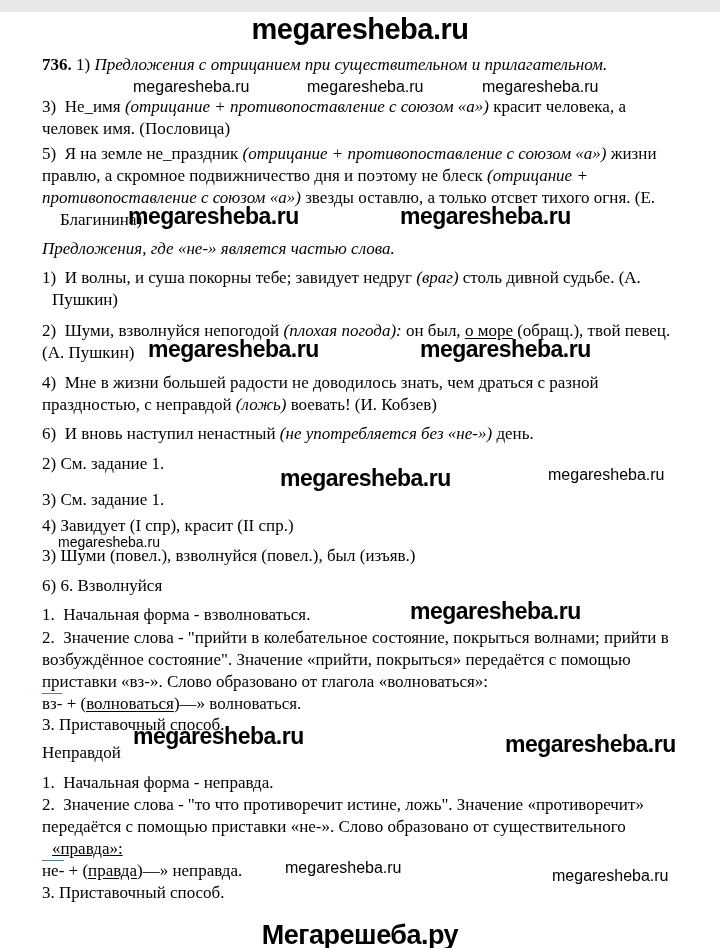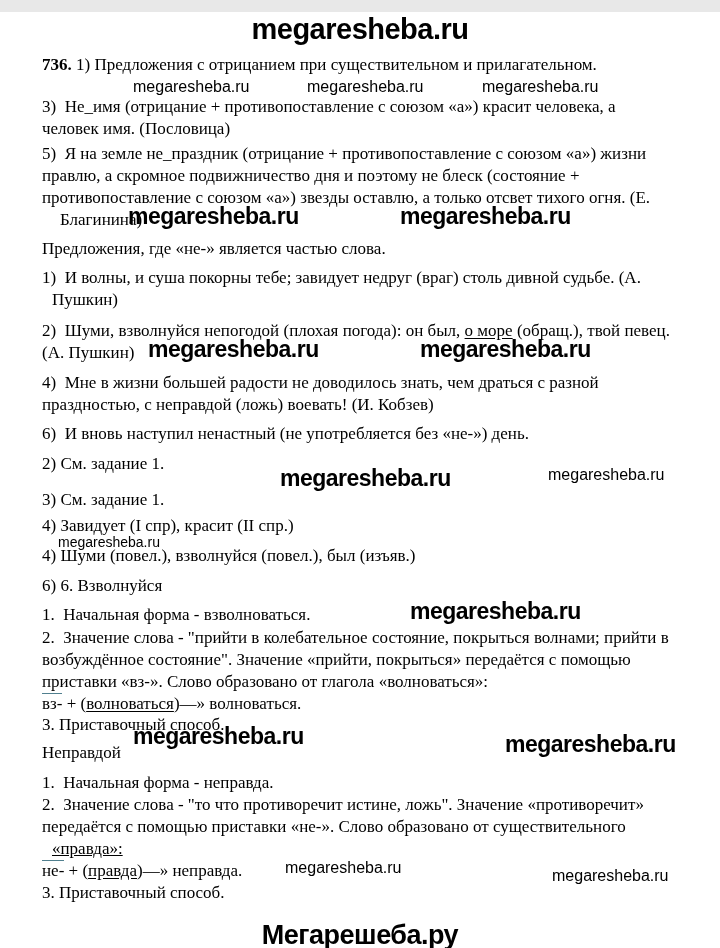--- a/index.html
+++ b/index.html
@@ -14,62 +14,62 @@
     letter-spacing:-0.5px;
   }
   .ftr{
     position:absolute;top:908px;left:0;width:100%;text-align:center;
     font-family:"Liberation Sans",sans-serif;font-weight:700;font-size:27px;
     letter-spacing:-0.5px;
   }
   .line{position:absolute;white-space:nowrap;font-size:17px;line-height:21px;}
   .seg-r{}
   .seg-b{font-weight:700;}
-  .seg-i{}
+  .seg-i{font-style:italic;}
   .seg-u{text-decoration:underline;text-underline-offset:2px;}
   .seg-o{border-top:1.4px solid #51808f;}
   .seg-wb{font-family:"Liberation Sans",sans-serif;font-weight:700;font-size:23px;letter-spacing:-0.5px;}
   .seg-wr{font-family:"Liberation Sans",sans-serif;font-size:16px;}
   .seg-wrs{font-family:"Liberation Sans",sans-serif;font-size:14px;}
 </style>
 </head>
 <body>
 
 <div class="page">
   <div class="hdr">megaresheba.ru</div>
   <div>
       <div class="line" style="top: 42px; left: 42px;"><span class="seg-b">736.</span><span class="seg-r"> 1) </span><span class="seg-i">Предложения с отрицанием при существительном и прилагательном.</span></div>
       <div class="line" style="top: 64px; left: 133px;"><span class="seg-wr">megaresheba.ru</span></div>
       <div class="line" style="top: 64px; left: 307px;"><span class="seg-wr">megaresheba.ru</span></div>
       <div class="line" style="top: 64px; left: 482px;"><span class="seg-wr">megaresheba.ru</span></div>
       <div class="line" style="top: 84px; left: 42px;"><span class="seg-r">3)&nbsp; Не_имя </span><span class="seg-i">(отрицание + противопоставление с союзом «а»)</span><span class="seg-r"> красит человека, а</span></div>
       <div class="line" style="top: 106px; left: 42px;"><span class="seg-r">человек имя. (Пословица)</span></div>
       <div class="line" style="top: 131px; left: 42px;"><span class="seg-r">5)&nbsp; Я на земле не_праздник </span><span class="seg-i">(отрицание + противопоставление с союзом «а»)</span><span class="seg-r"> жизни</span></div>
-      <div class="line" style="top: 153px; left: 42px;"><span class="seg-r">правлю, а скромное подвижничество дня и поэтому не блеск </span><span class="seg-i">(состояние +</span></div>
+      <div class="line" style="top: 153px; left: 42px;"><span class="seg-r">правлю, а скромное подвижничество дня и поэтому не блеск </span><span class="seg-i">(отрицание +</span></div>
       <div class="line" style="top: 175px; left: 42px;"><span class="seg-i">противопоставление с союзом «а»)</span><span class="seg-r"> звезды оставлю, а только отсвет тихого огня. (Е.</span></div>
       <div class="line" style="top: 197px; left: 60px;"><span class="seg-r">Благинина)</span></div>
       <div class="line" style="top: 194px; left: 128px;"><span class="seg-wb">megaresheba.ru</span></div>
       <div class="line" style="top: 194px; left: 400px;"><span class="seg-wb">megaresheba.ru</span></div>
       <div class="line" style="top: 226px; left: 42px;"><span class="seg-i">Предложения, где «не-» является частью слова.</span></div>
       <div class="line" style="top: 255px; left: 42px;"><span class="seg-r">1)&nbsp; И волны, и суша покорны тебе; завидует недруг </span><span class="seg-i">(враг)</span><span class="seg-r"> столь дивной судьбе. (А.</span></div>
       <div class="line" style="top: 277px; left: 52px;"><span class="seg-r">Пушкин)</span></div>
       <div class="line" style="top: 308px; left: 42px;"><span class="seg-r">2)&nbsp; Шуми, взволнуйся непогодой </span><span class="seg-i">(плохая погода):</span><span class="seg-r"> он был, </span><span class="seg-u">о море</span><span class="seg-r"> (обращ.), твой певец.</span></div>
       <div class="line" style="top: 330px; left: 42px;"><span class="seg-r">(А. Пушкин)</span></div>
       <div class="line" style="top: 327px; left: 148px;"><span class="seg-wb">megaresheba.ru</span></div>
       <div class="line" style="top: 327px; left: 420px;"><span class="seg-wb">megaresheba.ru</span></div>
       <div class="line" style="top: 360px; left: 42px;"><span class="seg-r">4)&nbsp; Мне в жизни большей радости не доводилось знать, чем драться с разной</span></div>
       <div class="line" style="top: 382px; left: 42px;"><span class="seg-r">праздностью, с неправдой </span><span class="seg-i">(ложь)</span><span class="seg-r"> воевать! (И. Кобзев)</span></div>
       <div class="line" style="top: 411px; left: 42px;"><span class="seg-r">6)&nbsp; И вновь наступил ненастный </span><span class="seg-i">(не употребляется без «не-»)</span><span class="seg-r"> день.</span></div>
       <div class="line" style="top: 441px; left: 42px;"><span class="seg-r">2) См. задание 1.</span></div>
       <div class="line" style="top: 456px; left: 280px;"><span class="seg-wb">megaresheba.ru</span></div>
       <div class="line" style="top: 452px; left: 548px;"><span class="seg-wr">megaresheba.ru</span></div>
       <div class="line" style="top: 477px; left: 42px;"><span class="seg-r">3) См. задание 1.</span></div>
       <div class="line" style="top: 503px; left: 42px;"><span class="seg-r">4) Завидует (I спр), красит (II спр.)</span></div>
       <div class="line" style="top: 519px; left: 58px;"><span class="seg-wrs">megaresheba.ru</span></div>
-      <div class="line" style="top: 533px; left: 42px;"><span class="seg-r">4) Шуми (повел.), взволнуйся (повел.), был (изъяв.)</span></div>
+      <div class="line" style="top: 533px; left: 42px;"><span class="seg-r">3) Шуми (повел.), взволнуйся (повел.), был (изъяв.)</span></div>
       <div class="line" style="top: 563px; left: 42px;"><span class="seg-r">6) 6. Взволнуйся</span></div>
       <div class="line" style="top: 592px; left: 42px;"><span class="seg-r">1.&nbsp; Начальная форма - взволноваться.</span></div>
       <div class="line" style="top: 589px; left: 410px;"><span class="seg-wb">megaresheba.ru</span></div>
       <div class="line" style="top: 615px; left: 42px;"><span class="seg-r">2.&nbsp; Значение слова - "прийти в колебательное состояние, покрыться волнами; прийти в</span></div>
       <div class="line" style="top: 637px; left: 42px;"><span class="seg-r">возбуждённое состояние". Значение «прийти, покрыться» передаётся с помощью</span></div>
       <div class="line" style="top: 659px; left: 42px;"><span class="seg-r">приставки «вз-». Слово образовано от глагола «волноваться»:</span></div>
       <div class="line" style="top: 681px; left: 42px;"><span class="seg-o">вз-</span><span class="seg-r"> + (</span><span class="seg-u">волноваться</span><span class="seg-r">)—» волноваться.</span></div>
       <div class="line" style="top: 702px; left: 42px;"><span class="seg-r">3. Приставочный способ.</span></div>
       <div class="line" style="top: 714px; left: 133px;"><span class="seg-wb">megaresheba.ru</span></div>
       <div class="line" style="top: 722px; left: 505px;"><span class="seg-wb">megaresheba.ru</span></div>

